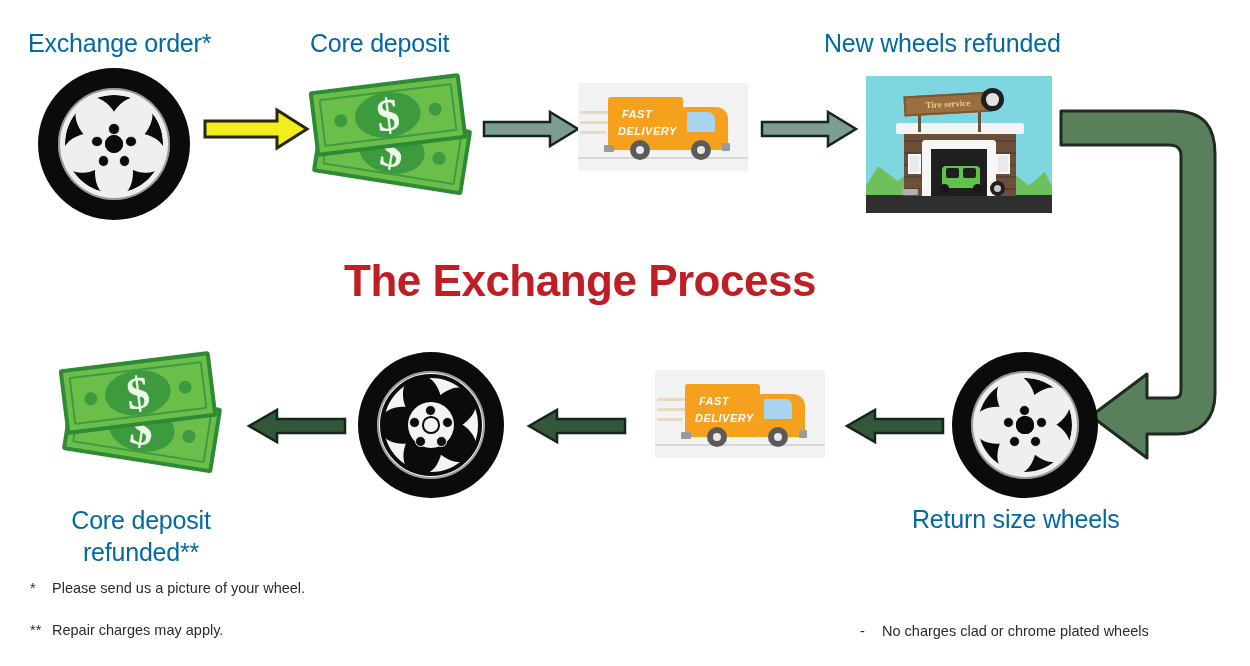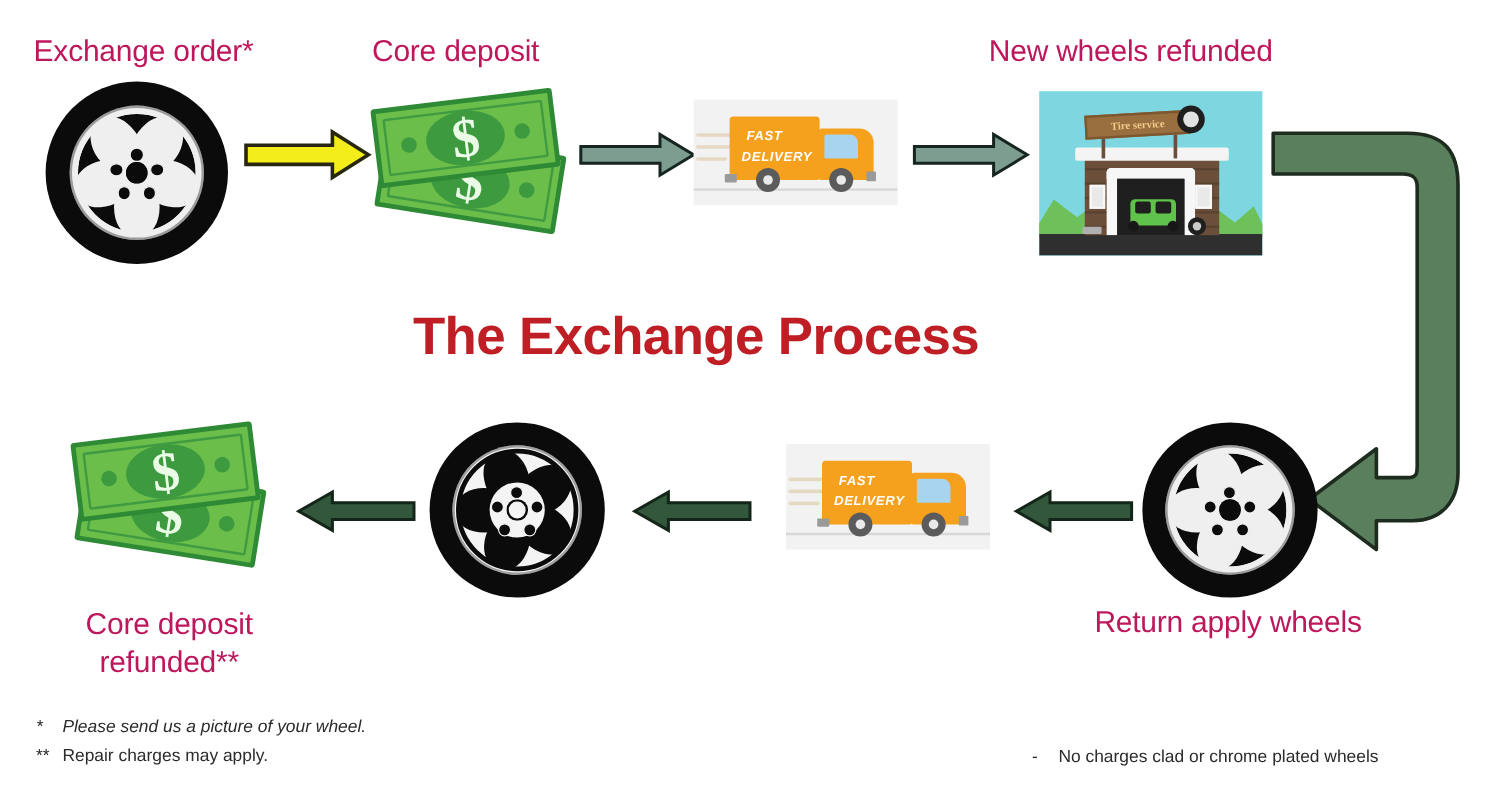--- a/index.html
+++ b/index.html
@@ -7,21 +7,21 @@
     width: 1250px; height: 666px;
     background: #ffffff;
     font-family: "Liberation Sans", sans-serif;
     overflow: hidden;
   }
   #stage { position: relative; width: 1250px; height: 666px; background:#fff; }
 
   .lbl {
     position: absolute;
     font-size: 25px;
-    color: #be185d;
+    color: #0369a1;
     font-family: "Liberation Sans", sans-serif;
     white-space: nowrap;
     letter-spacing: -0.2px;
   }
   .lbl.center { text-align: center; white-space: normal; line-height: 1.27; }
 
   #title {
     position: absolute;
     left: 0; top: 256px; width: 1160px;
     text-align: center;
@@ -346,21 +346,21 @@
     <div class="spokegap" style="background:#efefef; transform:translate(-50%,0) rotate(234deg);"></div>
     <div class="spokegap" style="background:#efefef; transform:translate(-50%,0) rotate(306deg);"></div>
     <div class="hub" style="background:#efefef;"></div>
     <div class="lug" style="left:46.2%; top:36.5%;"></div>
     <div class="lug" style="left:57.5%; top:44.5%;"></div>
     <div class="lug" style="left:53.2%; top:57.5%;"></div>
     <div class="lug" style="left:39.3%; top:57.5%;"></div>
     <div class="lug" style="left:35.0%; top:44.5%;"></div>
     <div class="center" style="background:#0b0b0b;"></div>
   </div>
-  <div class="lbl" style="left:912px; top:505px;">Return apply wheels</div>
+  <div class="lbl" style="left:912px; top:505px;">Return size wheels</div>
 
   <svg class="arrow" style="left:845px; top:408px; width:100px; height:36px;" viewBox="0 0 100 36">
     <polygon points="98,11 30,11 30,2 2,18 30,34 30,25 98,25" fill="#33573a" stroke="#14261a" stroke-width="2.5" stroke-linejoin="miter"></polygon>
   </svg>
 
   <div class="truckcard" style="left:655px; top:370px; width:170px; height:88px;">
     <div class="road"></div>
     <div class="speed" style="left:2px; top:28px; width:34px;"></div>
     <div class="speed" style="left:2px; top:38px; width:30px;"></div>
     <div class="speed" style="left:2px; top:48px; width:26px;"></div>
@@ -415,21 +415,21 @@
       <div class="dollar">$</div>
       <div class="dot" style="left:18px;"></div>
       <div class="dot" style="right:18px;"></div>
     </div>
   </div>
   <div class="lbl center" style="left:36px; top:505px; width:210px;">
     <span>Core deposit</span><br>
     <span>refunded**</span>
   </div>
 
-  <div class="note" style="left:30px; top:598px;font-style:italic;">
+  <div class="note" style="left:30px; top:580px;">
     <span class="mk">*</span><span>Please send us a picture of your wheel.</span>
   </div>
   <div class="note" style="left:30px; top:622px;">
     <span class="mk">**</span><span>Repair charges may apply.</span>
   </div>
 
   <div class="note" style="left:860px; top:623px;">
     <span class="mk">-</span><span>No charges clad or chrome plated wheels</span>
   </div>
 

